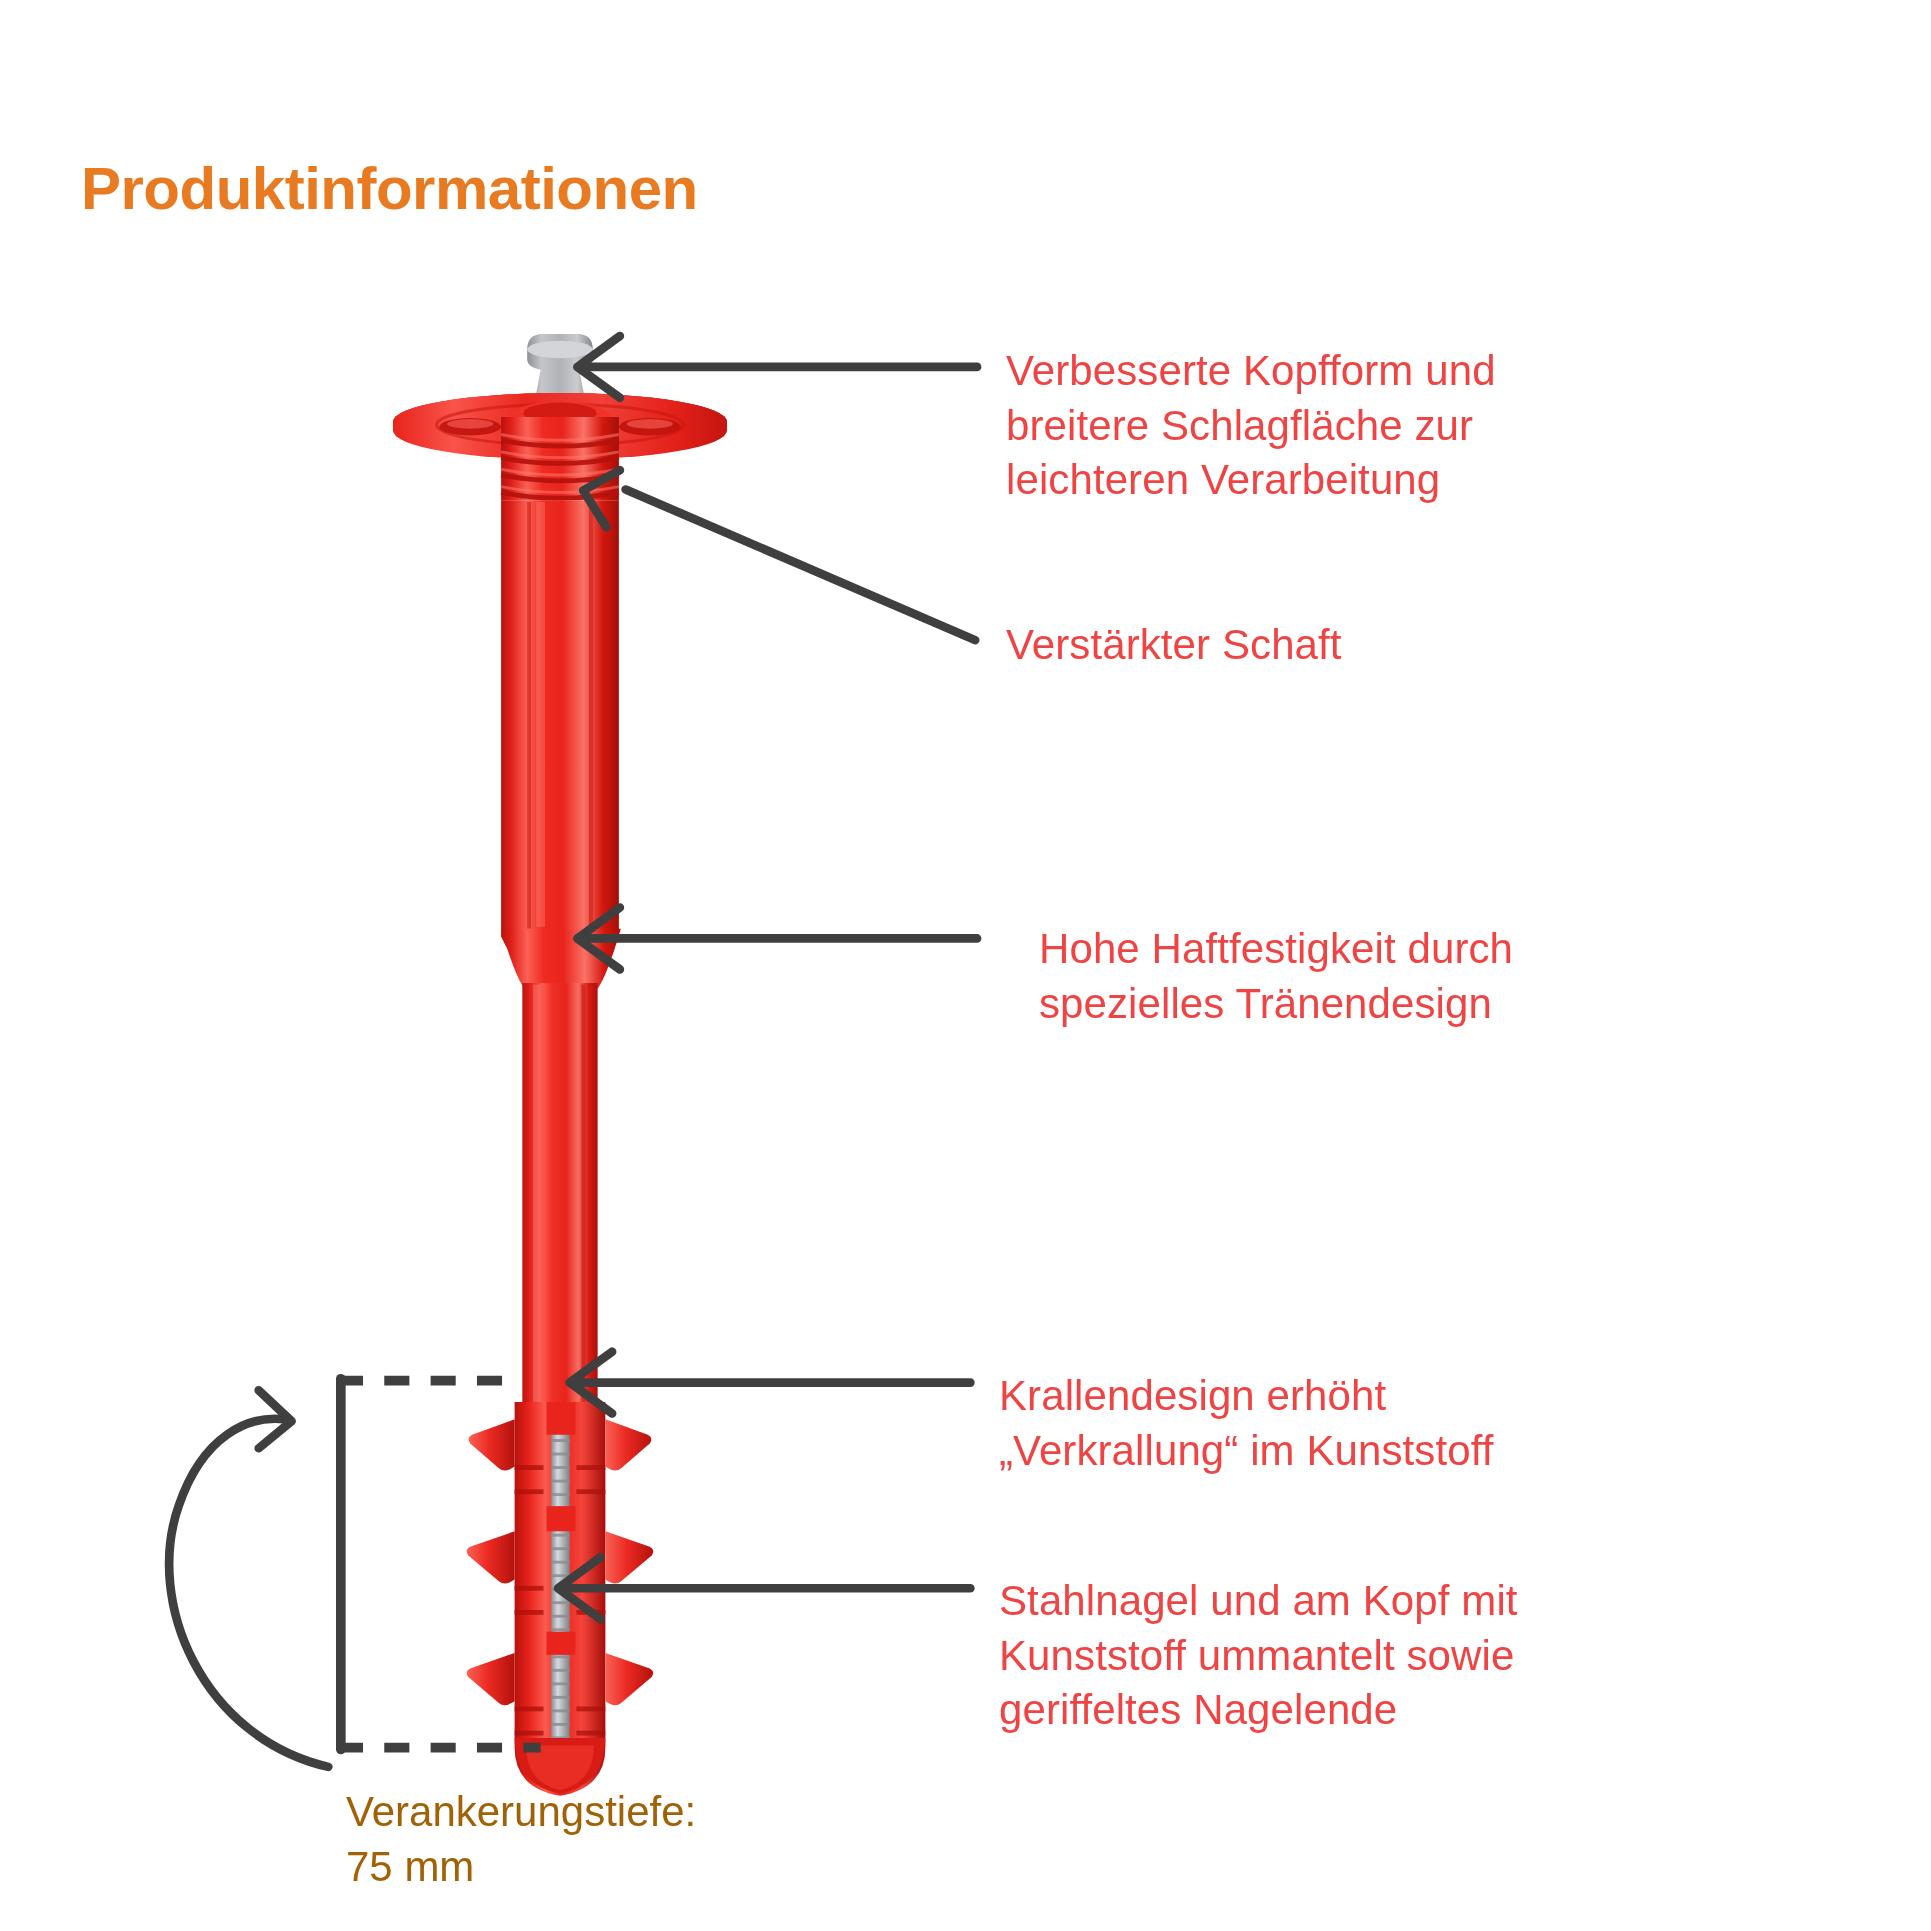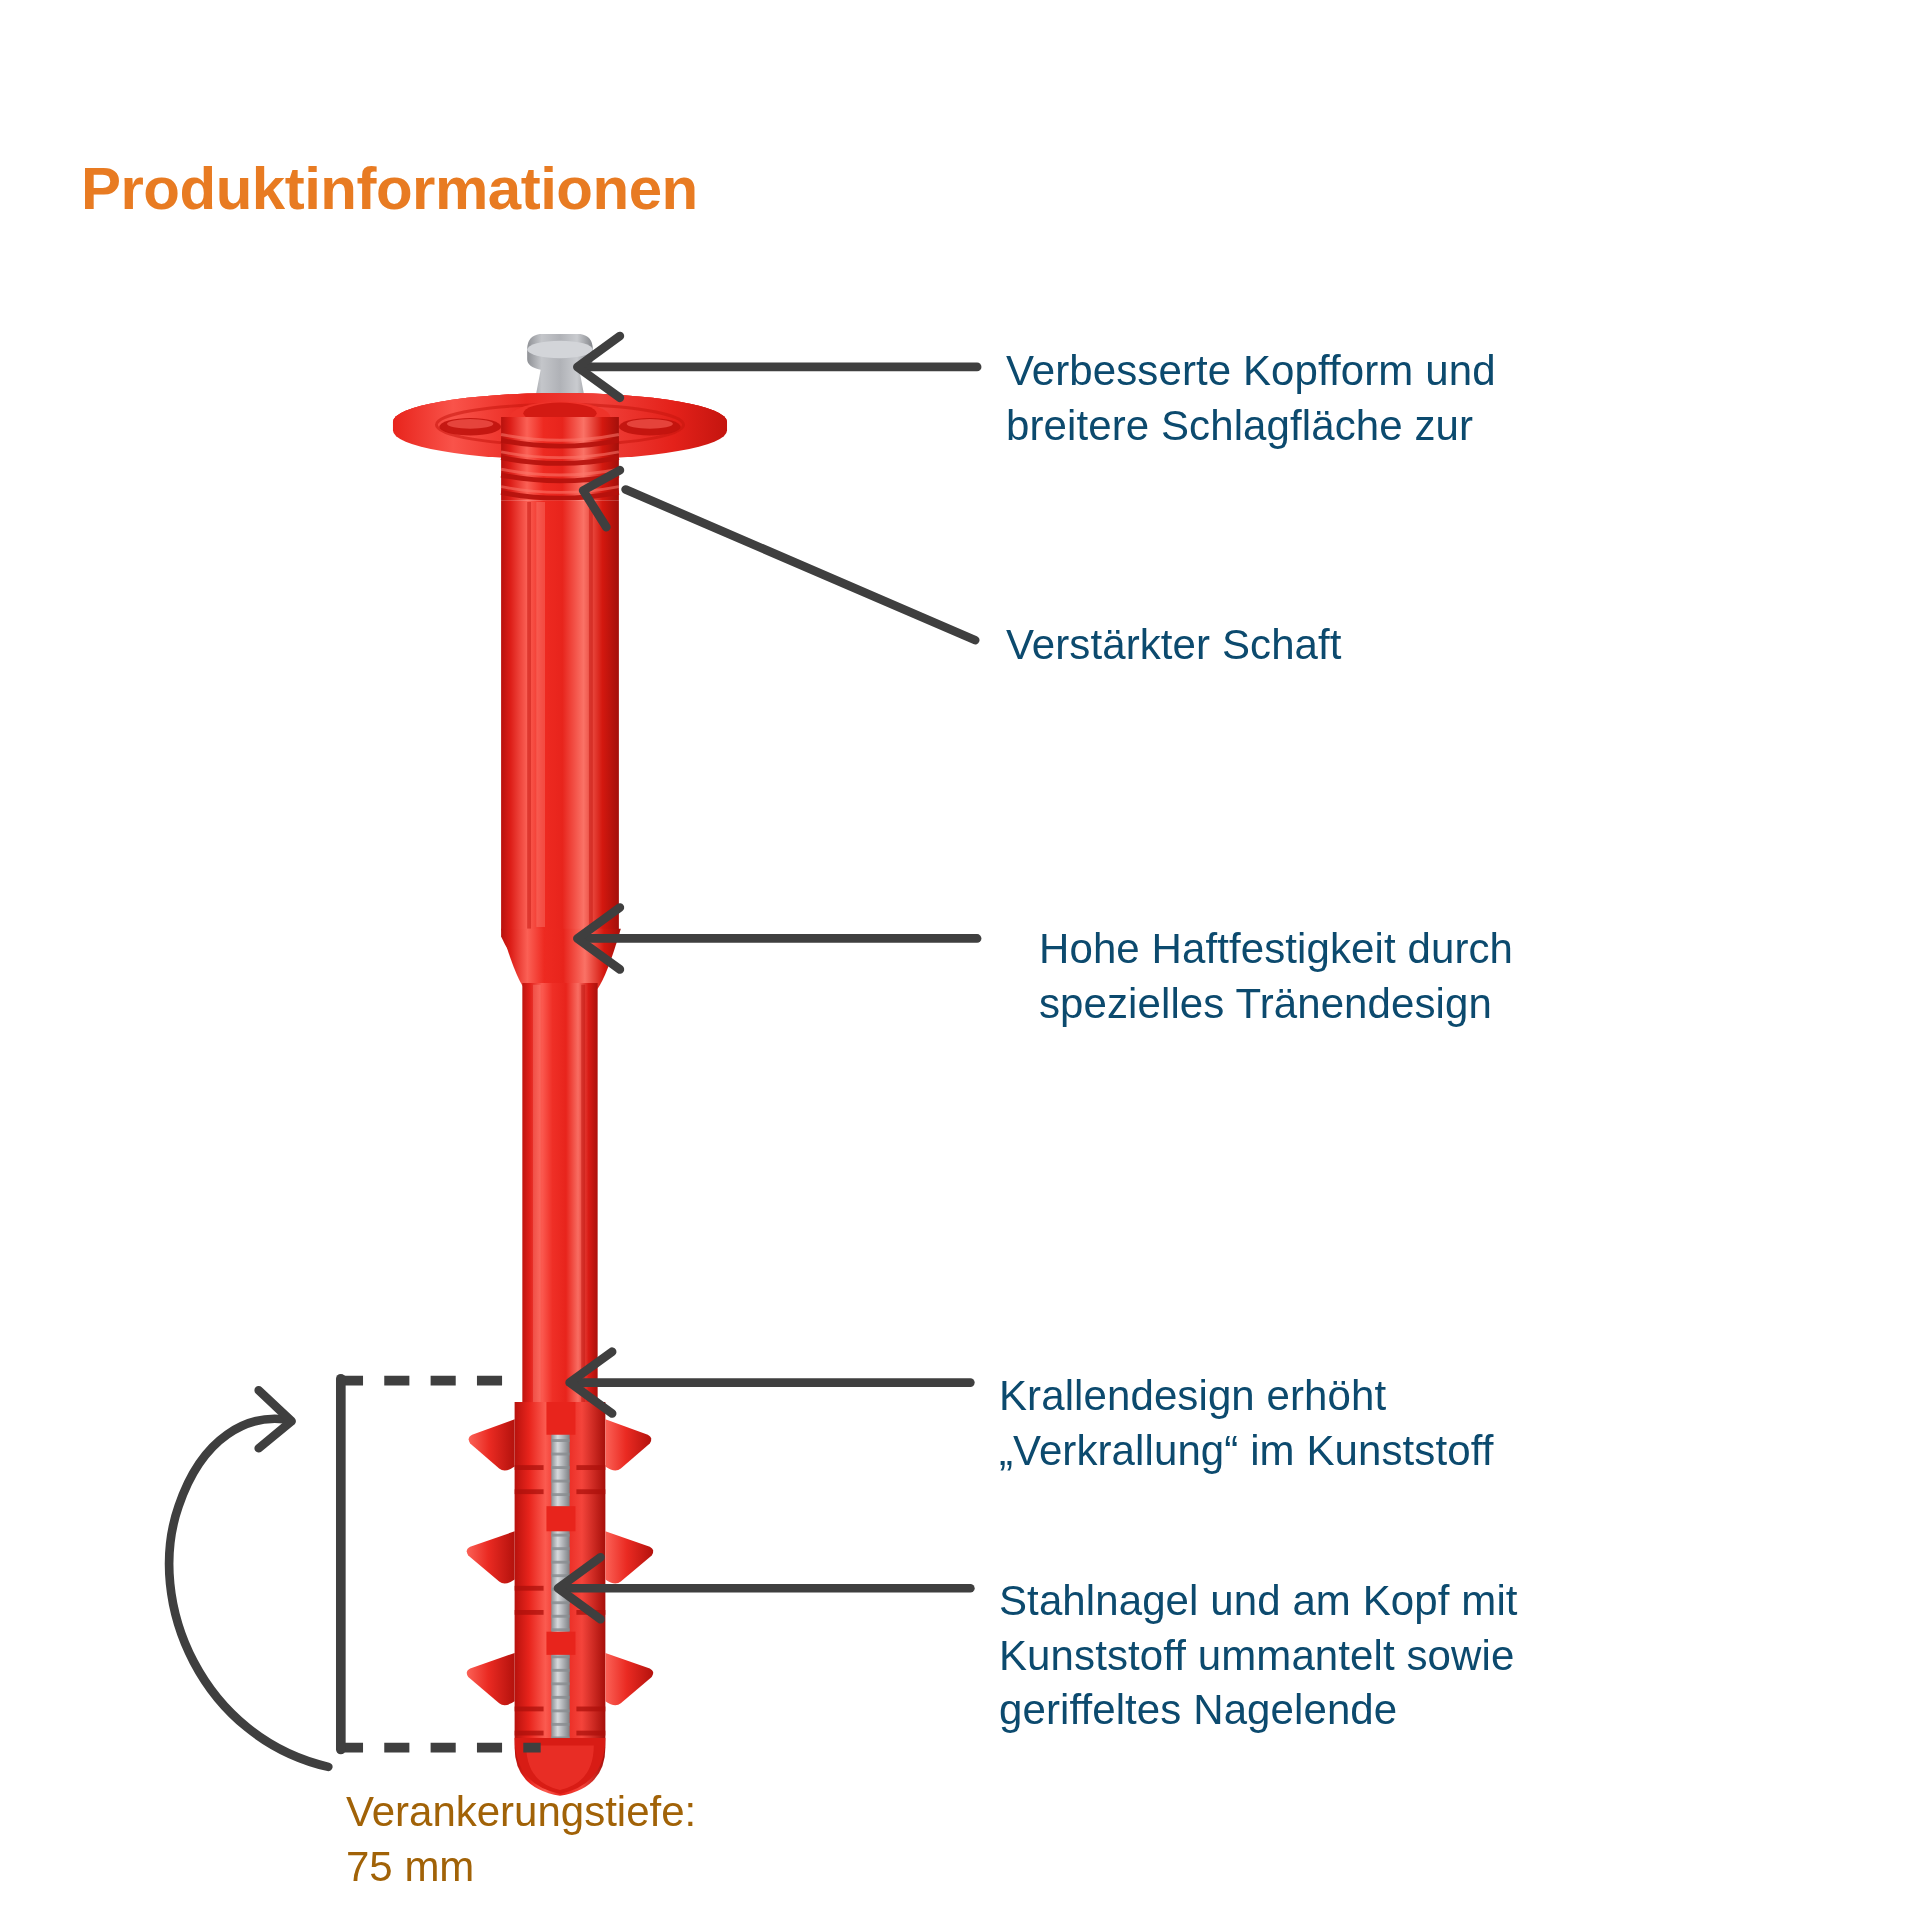--- a/index.html
+++ b/index.html
@@ -25,21 +25,21 @@
     font-size: 60px;
     font-weight: 700;
     letter-spacing: -0.5px;
     color: #e87b22;
     white-space: nowrap;
   }
 
   
   .callout {
     position: absolute;
-    color: #0c4a6e;
+    color: #ef4444;
     font-size: 42px;
     line-height: 1.30;
     font-weight: 400;
     letter-spacing: 0.1px;
   }
   .callout .ln { display: block; white-space: nowrap; }
 
   #callout-head      { left: 1006px; top: 344px;  }
   #callout-shaft     { left: 1006px; top: 618px; text-align: right;  }
   #callout-grip      { left: 1039px; top: 922px;  }
@@ -337,20 +337,21 @@
 
     <g stroke="#3f3f3f" fill="none" stroke-width="9" stroke-linecap="round" stroke-linejoin="round">
       <path d="M340 1830 C 210 1800 150 1660 185 1560 C 210 1486 258 1466 294 1470"></path>
       <path d="M268 1440 L 302 1472 L 268 1500"></path>
     </g>
   </svg>
 
   <div class="callout" id="callout-head">
     <span class="ln">Verbesserte Kopfform und</span>
     <span class="ln">breitere Schlagfläche zur</span>
+    <span class="ln">leichteren Verarbeitung</span>
   </div>
 
   <div class="callout" id="callout-shaft">
     <span class="ln">Verstärkter Schaft</span>
   </div>
 
   <div class="callout" id="callout-grip">
     <span class="ln">Hohe Haftfestigkeit durch</span>
     <span class="ln">spezielles Tränendesign</span>
   </div>

